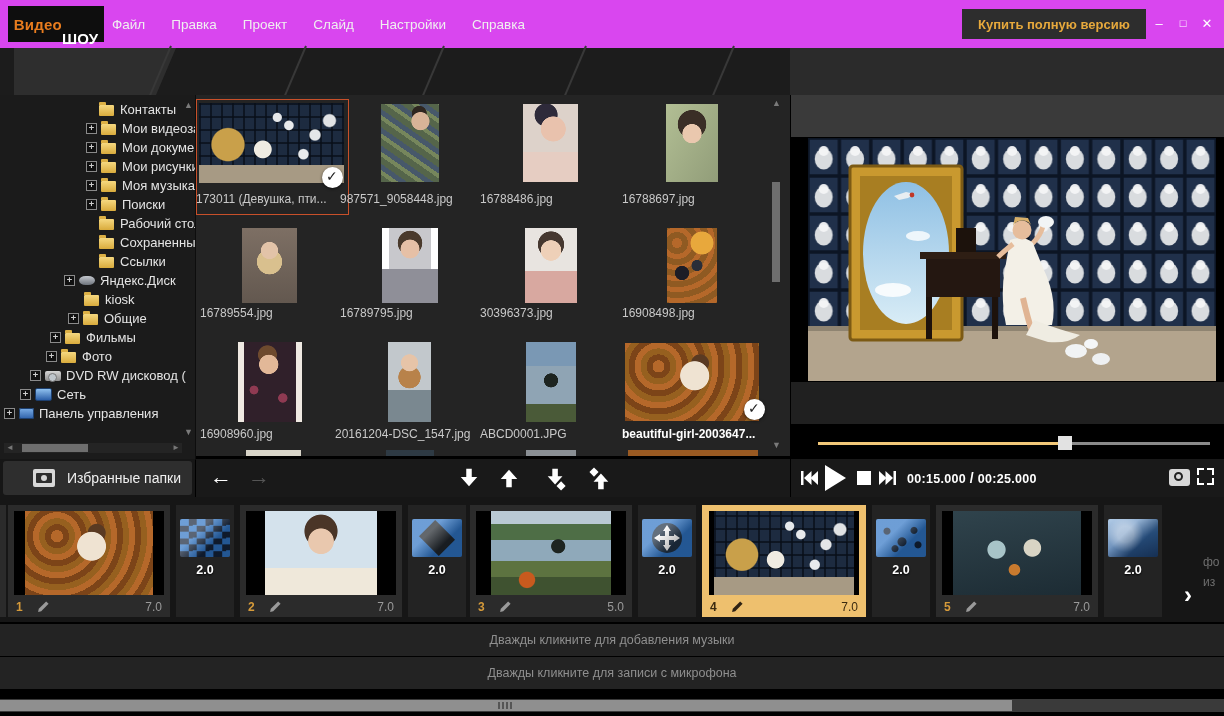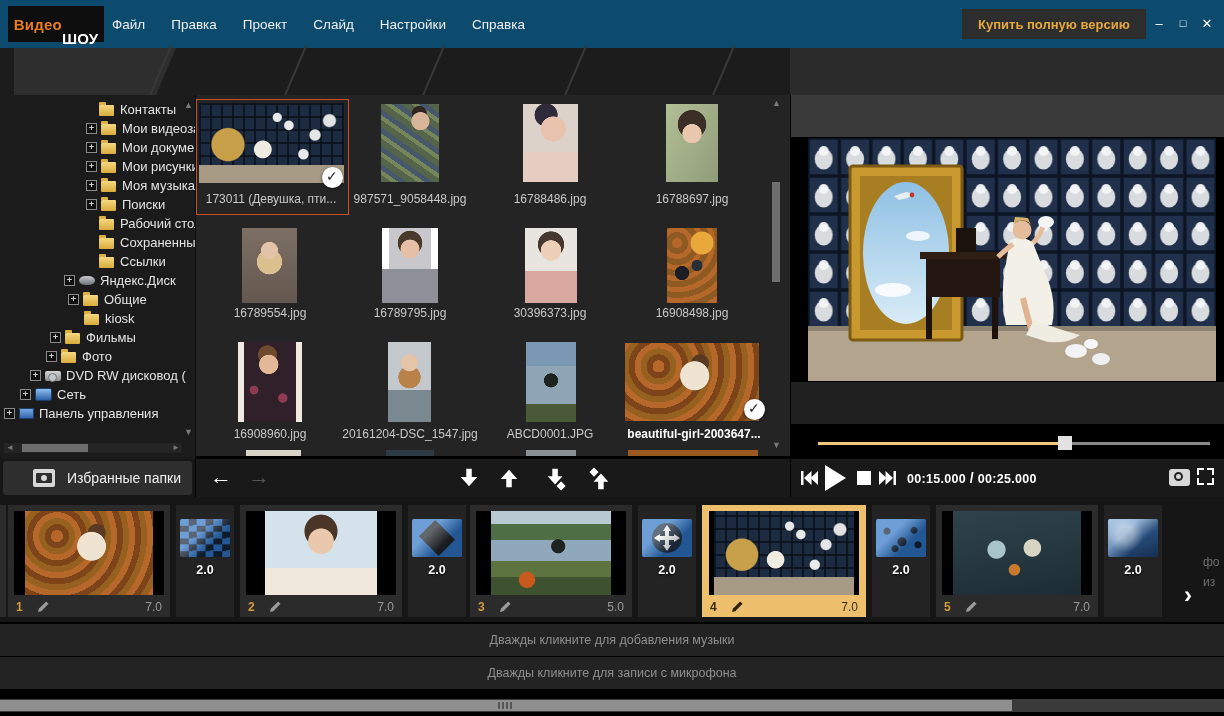--- a/index.html
+++ b/index.html
@@ -2,21 +2,21 @@
 <html><head>
 <meta charset="utf-8">
 <style>
   html,body{margin:0;padding:0;background:#000;}
   body{width:1224px;height:716px;position:relative;overflow:hidden;
        font-family:"Liberation Sans","DejaVu Sans",sans-serif;color:#ddd;
        -webkit-font-smoothing:antialiased;}
   .abs{position:absolute;}
 
   
-  #titlebar{left:0;top:0;width:1224px;height:48px;background:#0c4a6e;}
+  #titlebar{left:0;top:0;width:1224px;height:48px;background:#d946ef;}
   #logo{left:8px;top:6px;width:96px;height:36px;background:#0e0e0e;display:flex;align-items:center;justify-content:center;font-size:15px;font-weight:bold;letter-spacing:.2px;}
   #logo .p1{color:#e87c1e;} #logo .p2{color:#fff;margin-top:28px;}
   #menubar{left:112px;top:0;height:48px;display:flex;align-items:center;gap:26px;font-size:13.5px;color:#f0f0f0;}
   .menu-item{cursor:default;}
   #buy-btn{left:962px;top:9px;height:30px;padding:0 16px;background:#2d2d2d;color:#e7a93c;font-weight:bold;font-size:13px;display:flex;align-items:center;}
   .winctl{top:12px;width:22px;height:22px;display:flex;align-items:center;justify-content:center;color:#fff;font-size:13px;}
   #win-min{left:1148px;} #win-max{left:1172px;font-size:11px;} #win-close{left:1196px;}
 
   
   #tabbar{left:0;top:48px;width:1224px;height:47px;background:#1c1c1c;}
@@ -46,21 +46,21 @@
 
   
   #fav-strip{left:0;top:459px;width:195px;height:38px;background:#161616;}
   #fav-btn{left:3px;top:2px;width:189px;height:34px;background:#2e2e2e;border-radius:3px;display:flex;align-items:center;padding-left:30px;gap:12px;font-size:14px;color:#f0f0f0;box-sizing:border-box;}
   .fav-icon{width:22px;height:18px;background:#d8d8d8;border-radius:2px;position:relative;}
   .fav-icon::before{content:"";position:absolute;left:3px;top:4px;width:16px;height:10px;background:#2e2e2e;border-radius:1px;}
   .fav-icon::after{content:"";position:absolute;left:8px;top:6px;width:6px;height:6px;border-radius:50%;background:#d8d8d8;}
 
   
   #browser{left:196px;top:95px;width:594px;height:361px;background:#242424;overflow:hidden;}
-  .fname{position:absolute;font-size:12px;color:#c9c9c9;text-align:center;white-space:nowrap;overflow:hidden;}
+  .fname{position:absolute;font-size:12px;color:#c9c9c9;white-space:nowrap;overflow:hidden;}
   .fname.bold{color:#fff;font-weight:bold;}
   .photo{position:absolute;}
   .sel-border{position:absolute;border:1px solid #c8502a;}
   .check{position:absolute;width:21px;height:21px;border-radius:50%;background:#fff;box-shadow:0 1px 3px rgba(0,0,0,.6);}
   .check::before{content:"✓";position:absolute;left:4px;top:1px;font-size:14px;font-weight:bold;color:#222;}
   #grid-vsb{left:770px;top:97px;width:12px;height:356px;}
   #grid-vsb .thumb{position:absolute;left:2px;top:85px;width:8px;height:100px;background:#6e6e6e;}
 
   
   .ph-doves{background-color:#1d2b40;background-image:
@@ -307,28 +307,28 @@
     </div>
   <div class="trow" style="padding-left:99px">
       <span class="fold"></span>
       <span>Ссылки</span>
     </div>
   <div class="trow" style="padding-left:64px">
       <span class="exp"></span>
       <span class="ic-yadisk"></span>
       <span>Яндекс.Диск</span>
     </div>
+  <div class="trow" style="padding-left:84px">
+      <span class="fold"></span>
+      <span>kiosk</span>
+    </div>
   <div class="trow" style="padding-left:68px">
       <span class="exp"></span>
       <span class="fold"></span>
       <span>Общие</span>
-    </div>
-  <div class="trow" style="padding-left:84px">
-      <span class="fold"></span>
-      <span>kiosk</span>
     </div>
   <div class="trow" style="padding-left:50px">
       <span class="exp"></span>
       <span class="fold"></span>
       <span>Фильмы</span>
     </div>
   <div class="trow" style="padding-left:46px">
       <span class="exp"></span>
       <span class="fold"></span>
       <span>Фото</span>

